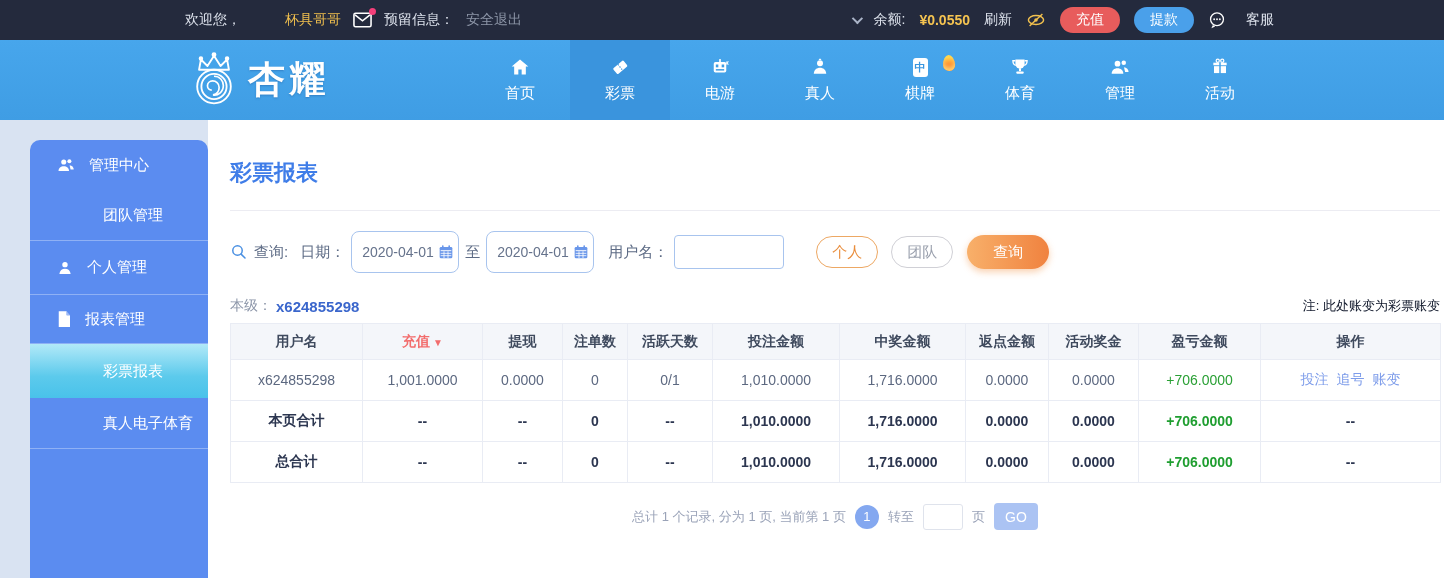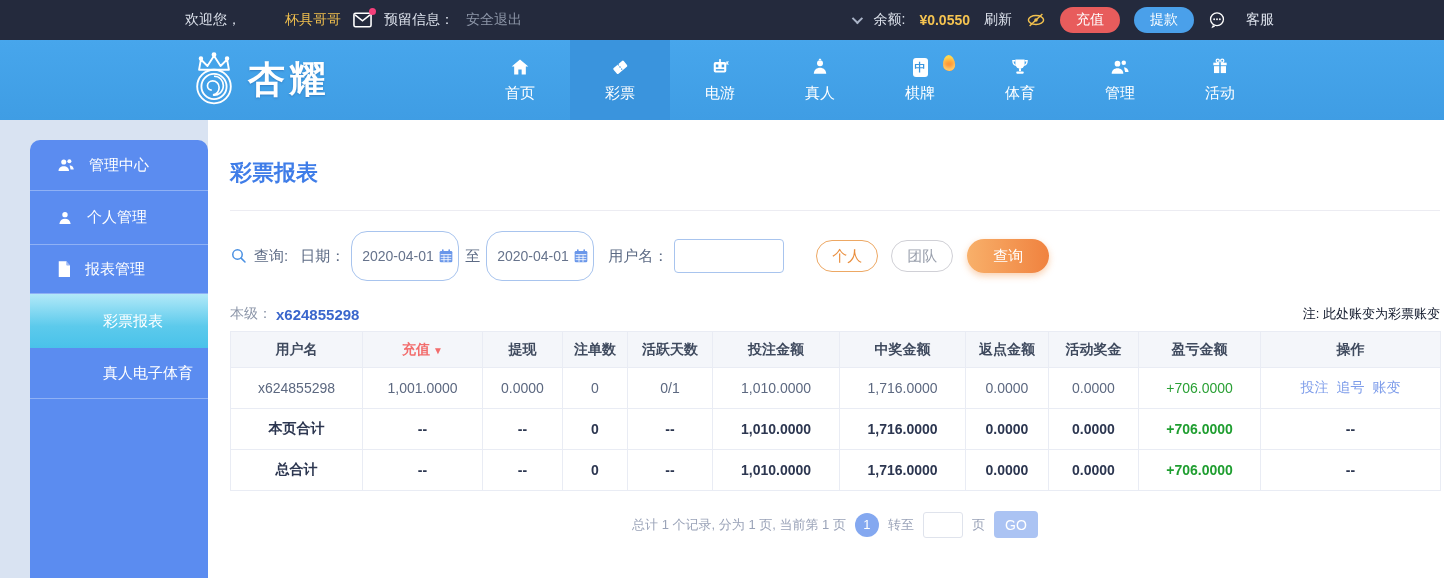--- a/index.html
+++ b/index.html
@@ -52,21 +52,21 @@
   .side-item.sub { padding-left:73px; }
   .side-item.active { height:54px; background:linear-gradient(180deg,#b2e9f8 0%,#5ccaec 60%,#49c2ea 100%); }
   .side-divider { border-top:1px solid rgba(255,255,255,.32); }
 
   .main { position:absolute; left:208px; top:0; right:0; bottom:0; background:#fff; overflow:hidden; padding-left:22px; }
   .page-title { margin-top:38px; font-size:22px; font-weight:bold; color:#3f7de8; }
   .title-divider { margin-top:22px; margin-right:4px; border-bottom:1px solid #ececf2; }
 
   .search-row { margin-top:20px; display:flex; align-items:center; font-size:15px; color:#5d6b85; }
   .search-row .lab { margin:0 6px; white-space:nowrap; }
-  .input-box { height:50px; border:1px solid #a8c4ee; border-radius:16px; background:#fff;
+  .input-box { height:42px; border:1px solid #a8c4ee; border-radius:8px; background:#fff;
                display:flex; align-items:center; }
   .date-box { width:108px; padding:0 8px 0 10px; justify-content:space-between; cursor:pointer; }
   .date-val { font-size:14px; color:#66738c; border:none; width:76px; background:transparent; }
   .text-input { width:110px; border:1px solid #a8c4ee; border-radius:4px; height:34px; padding:0 8px;
                 font-size:14px; color:#556; }
   .scope-btn { height:32px; padding:0 15px; border-radius:16px; background:#fff; font-size:15px; cursor:pointer; }
   .scope-btn.personal { border:1px solid #eda864; color:#e98d3c; margin-left:32px; }
   .scope-btn.team { border:1px solid #d0d0d6; color:#9aa0ad; margin-left:13px; }
   .query-btn { margin-left:14px; height:34px; width:82px; border:none; border-radius:17px; color:#fff; font-size:15px;
                background:linear-gradient(90deg,#f8b06a,#f0823f); box-shadow:0 3px 7px rgba(240,140,60,.4); cursor:pointer; }
@@ -254,20 +254,23 @@
     <div class="side-item section">
       <span>
         <svg width="20" height="18" viewBox="0 0 26 24" fill="#fff">
             <circle cx="10" cy="8" r="3.4"></circle>
             <circle cx="17.5" cy="7" r="2.7"></circle>
             <path d="M3 20c0-4 3-6.5 7-6.5s7 2.5 7 6.5z"></path>
             <path d="M17.8 12.3c3.2.3 5.5 2.6 5.5 5.7h-4.2"></path>
           </svg>
       </span>
       <span>管理中心</span>
+    </div>
+    <div class="side-item sub">
+      <span>团队管理</span>
     </div>
     <div class="side-divider"></div>
     <div class="side-item section" style="height:53px;">
       <span>
         <svg width="18" height="18" viewBox="0 0 24 24" fill="#fff">
             <circle cx="12" cy="7.5" r="3.6"></circle>
             <path d="M4.5 20c.5-4.5 3.5-7 7.5-7s7 2.5 7.5 7z"></path>
           </svg>
       </span>
       <span>个人管理</span>

